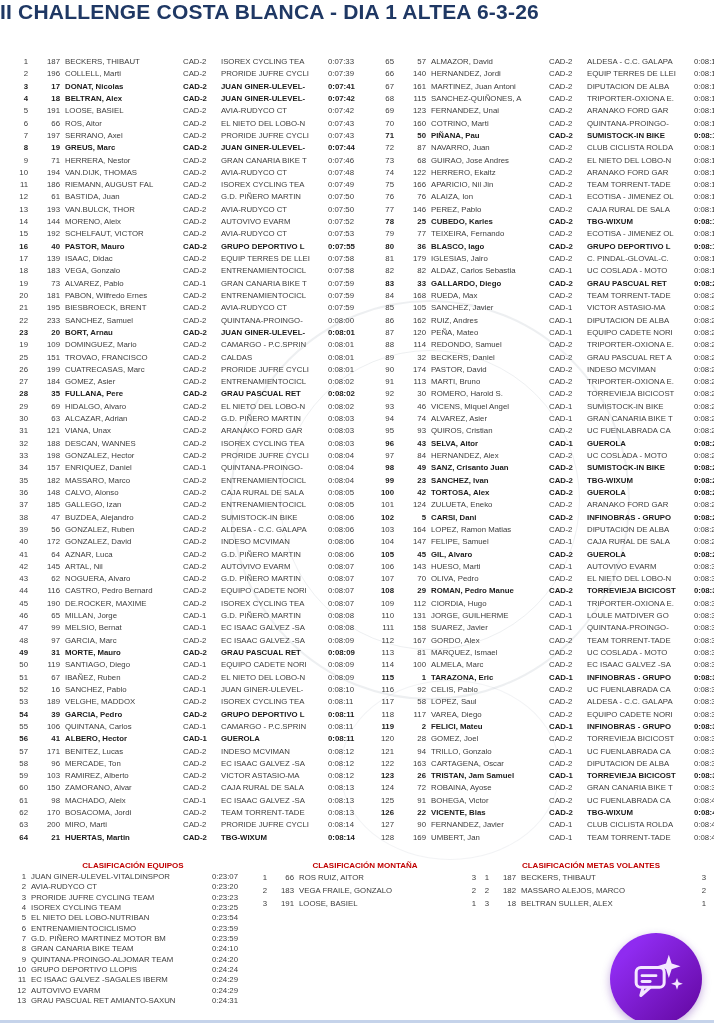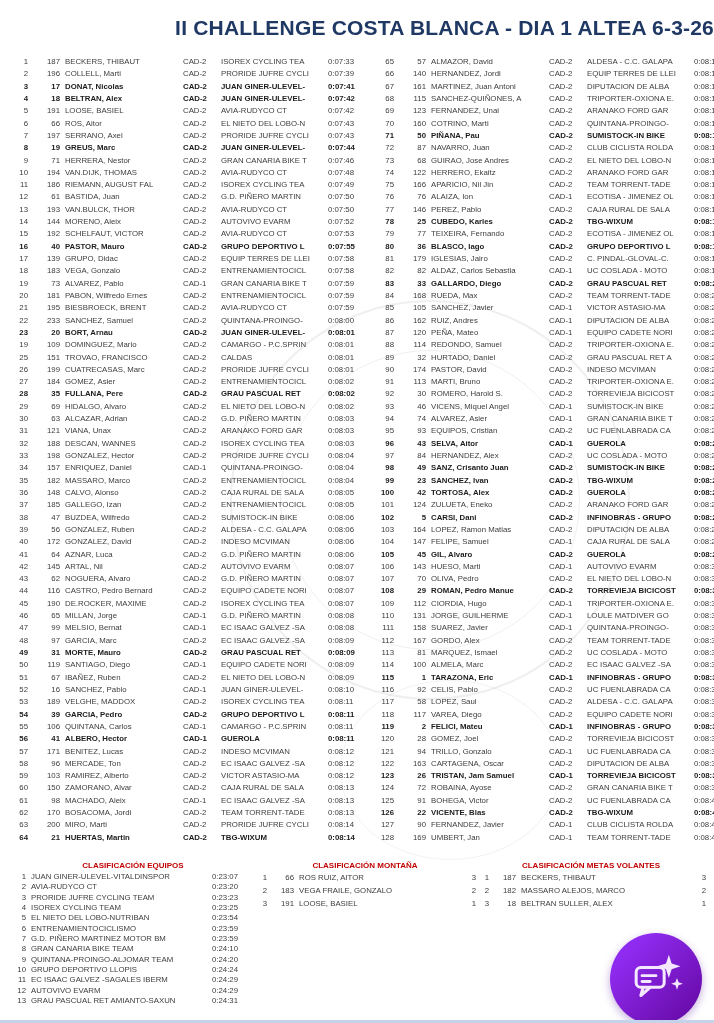--- a/index.html
+++ b/index.html
@@ -10,22 +10,22 @@
   }
   *{box-sizing:border-box;margin:0;padding:0;}
   html,body{width:714px;height:1023px;}
   body{
     background:#ffffff;
     font-family:"Liberation Sans", sans-serif;
     position:relative;
     overflow:hidden;
   }
   .page-title{
-    position:absolute;top:16px;left:0;right:0;
-    text-align:right;
+    position:absolute;top:0;left:0;right:0;
+    text-align:left;
     font-size:21px;font-weight:bold;color:var(--c-title);
     letter-spacing:.2px;
   }
   
   .watermark{position:absolute;left:190px;top:260px;width:480px;height:620px;pointer-events:none;}
   .watermark .ring1,.watermark .ring2,.watermark .ring3{
     position:absolute;border-radius:50%;border:2px solid rgba(145,155,170,.16);
   }
   .watermark .ring1{left:40px;top:40px;width:400px;height:400px;}
   .watermark .ring2{left:90px;top:90px;width:300px;height:300px;border-width:1px;}
@@ -219,21 +219,21 @@
     <span class="pos">16</span>
     <span class="bib">40</span>
     <span class="name">PASTOR, Mauro</span>
     <span class="cat">CAD-2</span>
     <span class="team">GRUPO DEPORTIVO L</span>
     <span class="time">0:07:55</span>
   </div>
       <div class="rrow">
     <span class="pos">17</span>
     <span class="bib">139</span>
-    <span class="name">GRUPO, Didac</span>
+    <span class="name">ISAAC, Didac</span>
     <span class="cat">CAD-2</span>
     <span class="team">EQUIP TERRES DE LLEI</span>
     <span class="time">0:07:58</span>
   </div>
       <div class="rrow">
     <span class="pos">18</span>
     <span class="bib">183</span>
     <span class="name">VEGA, Gonzalo</span>
     <span class="cat">CAD-2</span>
     <span class="team">ENTRENAMIENTOCICL</span>
@@ -387,21 +387,21 @@
     <span class="pos">37</span>
     <span class="bib">185</span>
     <span class="name">GALLEGO, Izan</span>
     <span class="cat">CAD-2</span>
     <span class="team">ENTRENAMIENTOCICL</span>
     <span class="time">0:08:05</span>
   </div>
       <div class="rrow">
     <span class="pos">38</span>
     <span class="bib">47</span>
-    <span class="name">BUZDEA, Wilfredo</span>
+    <span class="name">BUZDEA, Alejandro</span>
     <span class="cat">CAD-2</span>
     <span class="team">SUMISTOCK-IN BIKE</span>
     <span class="time">0:08:06</span>
   </div>
       <div class="rrow">
     <span class="pos">39</span>
     <span class="bib">56</span>
     <span class="name">GONZALEZ, Ruben</span>
     <span class="cat">CAD-2</span>
     <span class="team">ALDESA - C.C. GALAPA</span>
@@ -797,21 +797,21 @@
     <span class="pos">88</span>
     <span class="bib">114</span>
     <span class="name">REDONDO, Samuel</span>
     <span class="cat">CAD-2</span>
     <span class="team">TRIPORTER-OXIONA E.</span>
     <span class="time">0:08:21</span>
   </div>
       <div class="rrow">
     <span class="pos">89</span>
     <span class="bib">32</span>
-    <span class="name">HURTADO, Daniel</span>
+    <span class="name">BECKERS, Daniel</span>
     <span class="cat">CAD-2</span>
     <span class="team">GRAU PASCUAL RET A</span>
     <span class="time">0:08:21</span>
   </div>
       <div class="rrow">
     <span class="pos">90</span>
     <span class="bib">174</span>
     <span class="name">PASTOR, David</span>
     <span class="cat">CAD-2</span>
     <span class="team">INDESO MCVIMAN</span>
@@ -845,21 +845,21 @@
     <span class="pos">94</span>
     <span class="bib">74</span>
     <span class="name">ALVAREZ, Asier</span>
     <span class="cat">CAD-1</span>
     <span class="team">GRAN CANARIA BIKE T</span>
     <span class="time">0:08:25</span>
   </div>
       <div class="rrow">
     <span class="pos">95</span>
     <span class="bib">93</span>
-    <span class="name">EQUIPOS, Cristian</span>
+    <span class="name">QUIROS, Cristian</span>
     <span class="cat">CAD-2</span>
     <span class="team">UC FUENLABRADA CA</span>
     <span class="time">0:08:25</span>
   </div>
       <div class="rrow bold">
     <span class="pos">96</span>
     <span class="bib">43</span>
     <span class="name">SELVA, Aitor</span>
     <span class="cat">CAD-1</span>
     <span class="team">GUEROLA</span>

